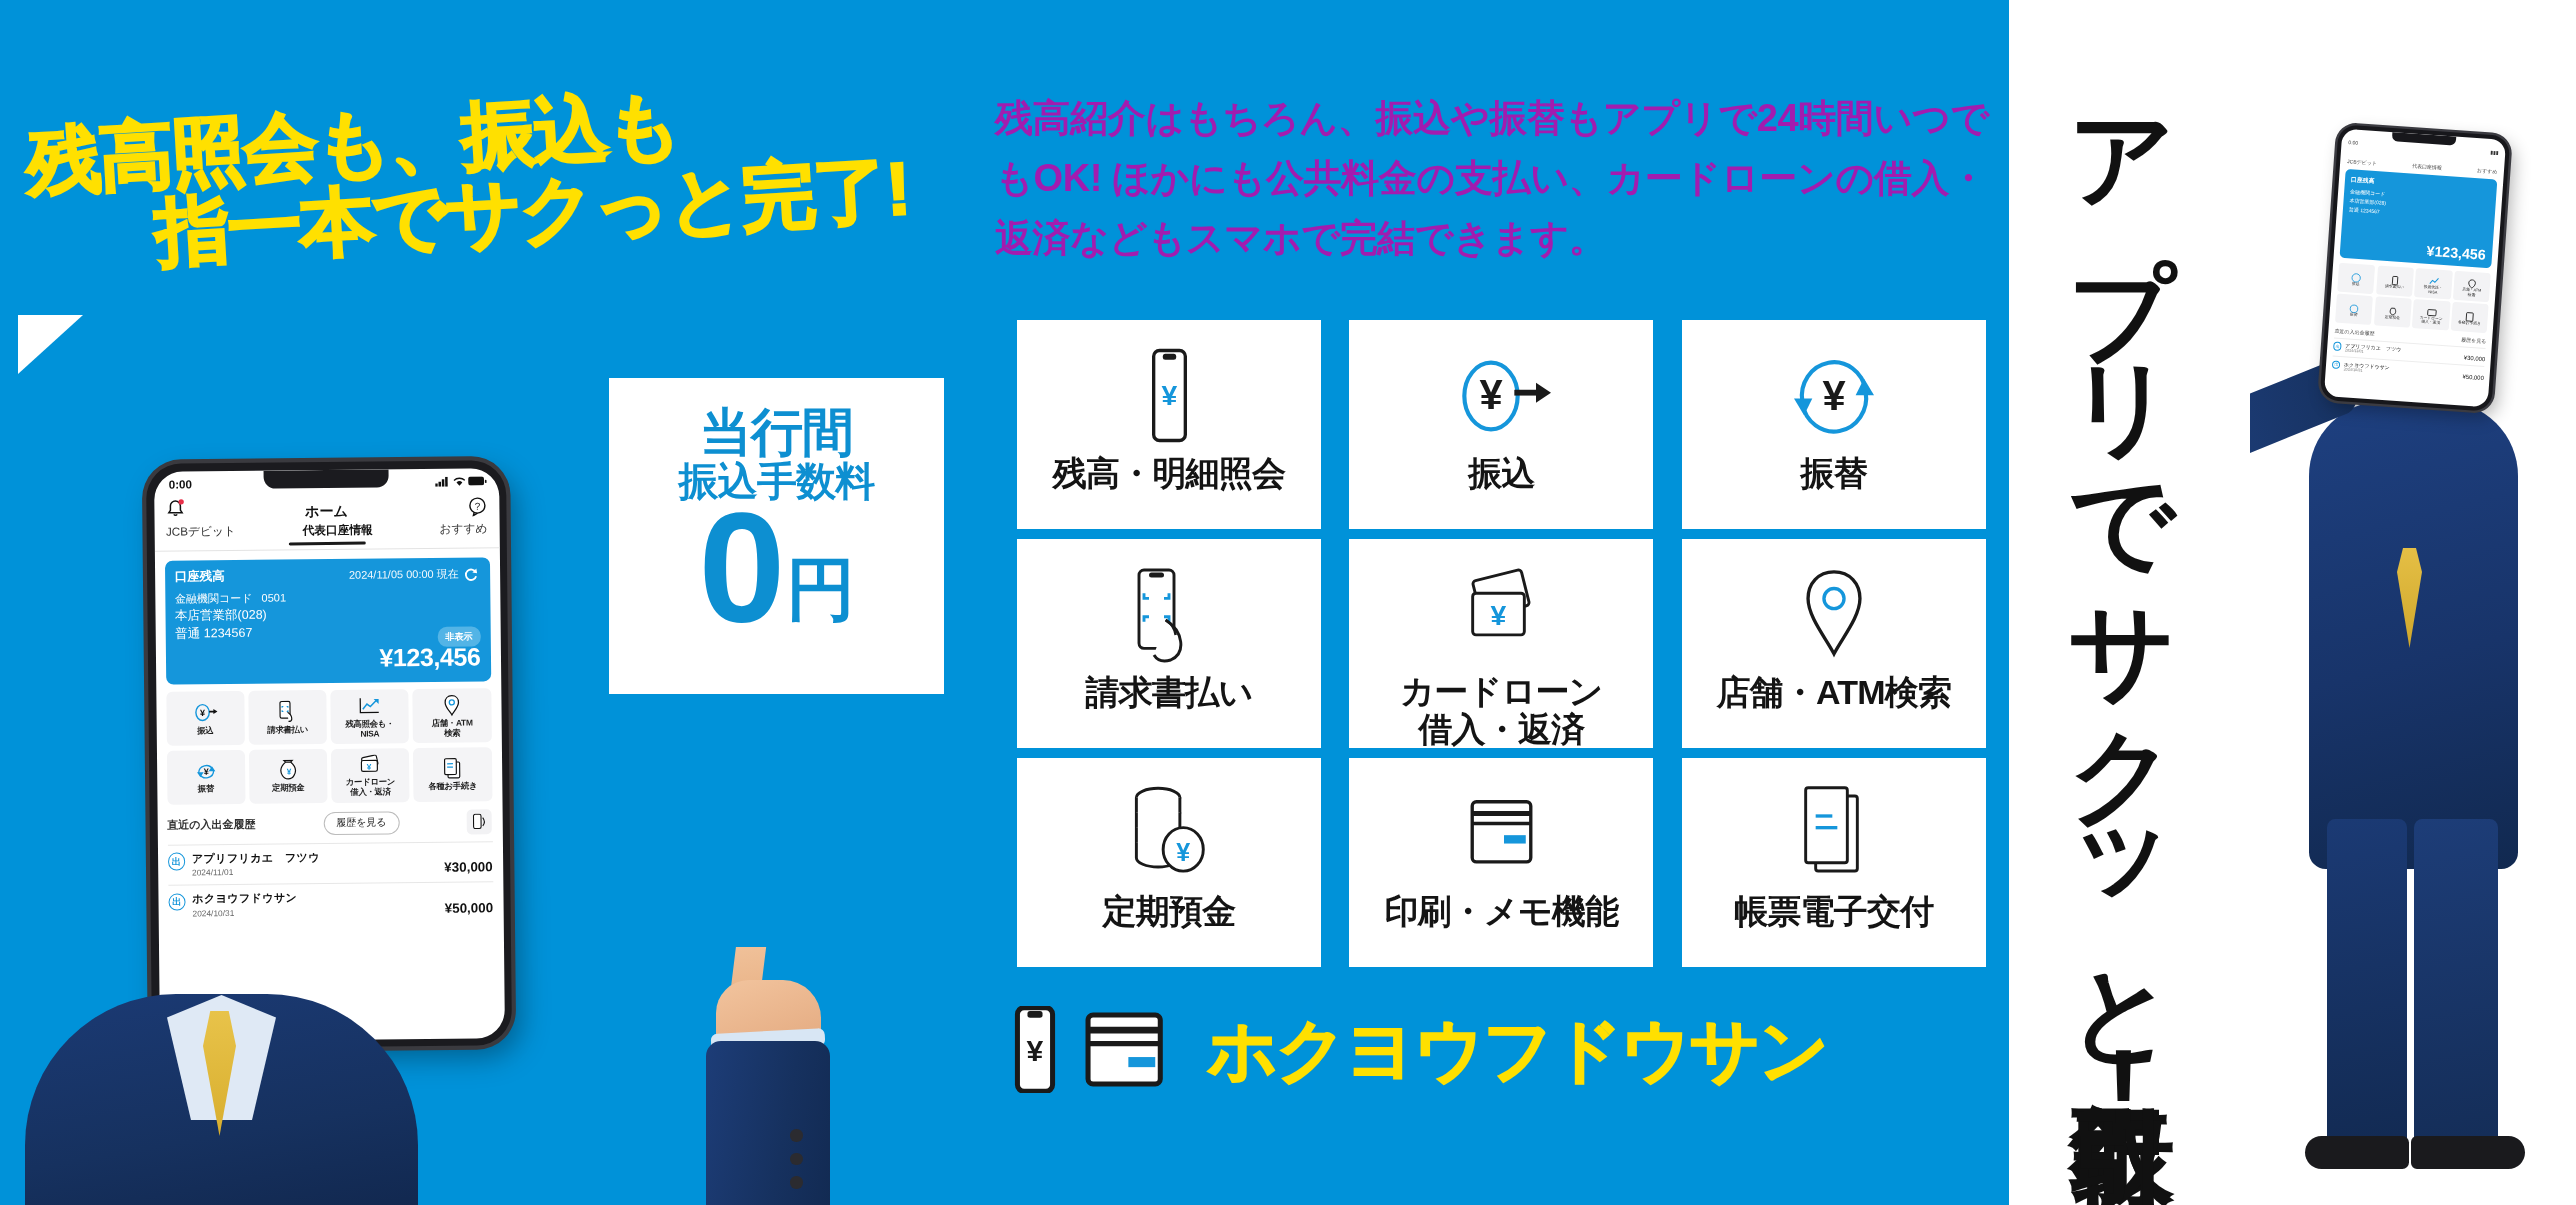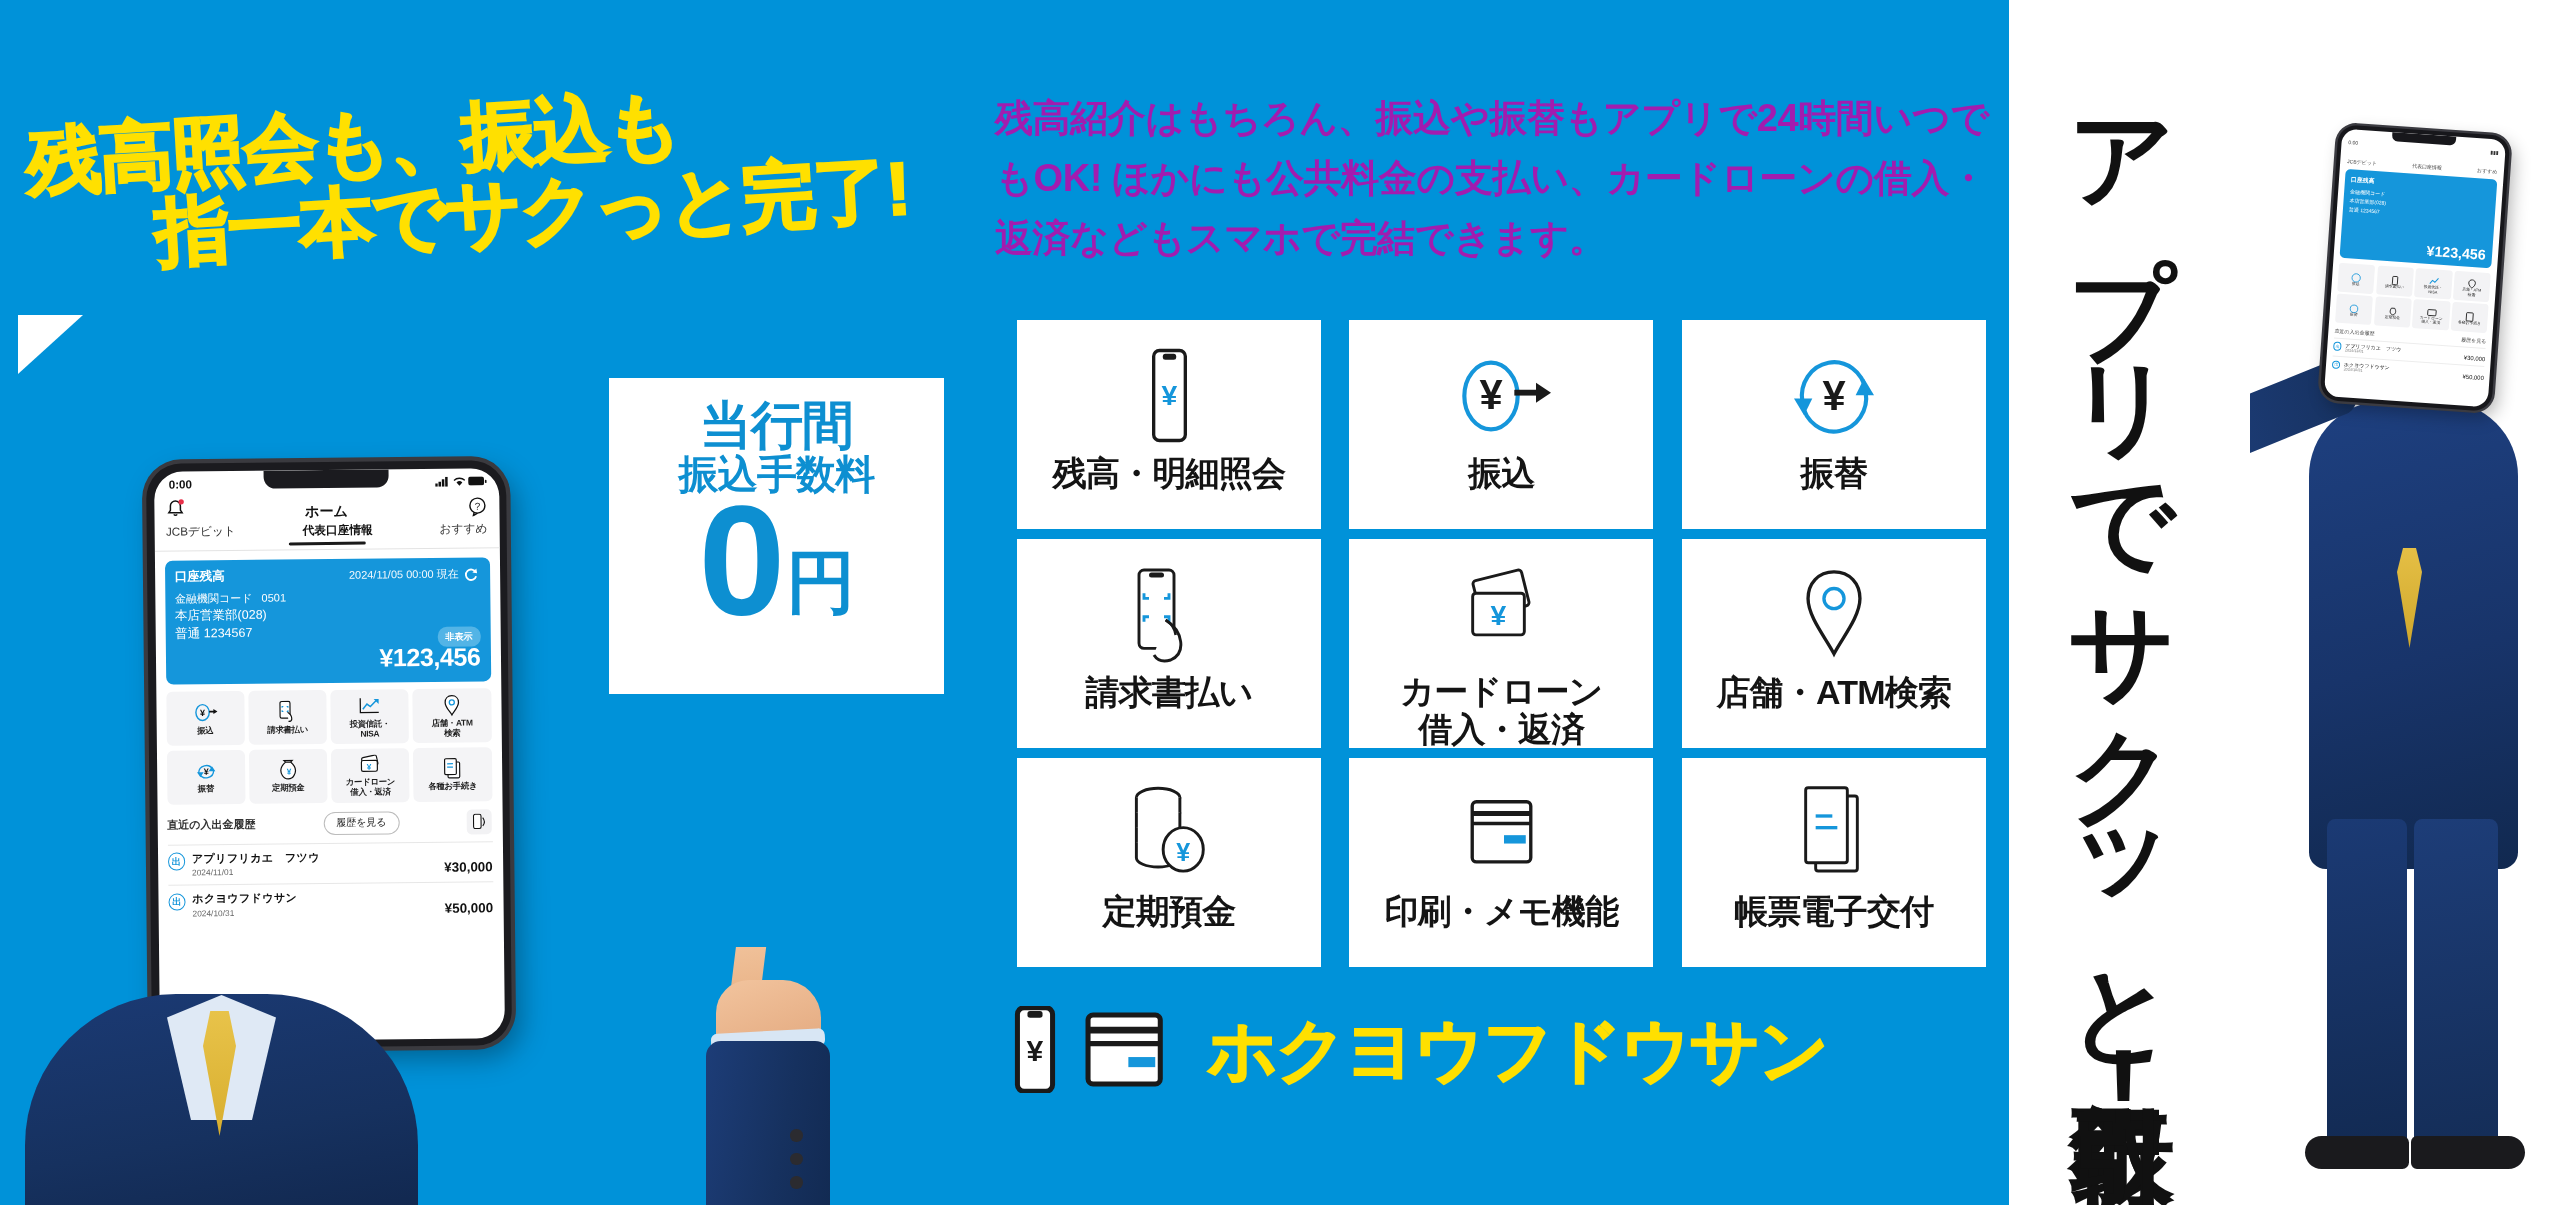--- a/index.html
+++ b/index.html
@@ -225,21 +225,21 @@
   .tx-date { font-size: 8.4px; color: #666; margin-top: 1.7px; }
   .tx-amt { font-size: 13.4px; color: #111; font-weight: 600; align-self: flex-end; }
 
   
   .balloon {
     position: absolute; left: 609px; top: 378px;
     width: 335px; height: 316px;
     background: #ffffff;
   }
   .balloon-inner {
-    padding-top: 20px;
+    padding-top: 27px;
     text-align: center;
     color: #0D8FD1;
     font-weight: 900;
     letter-spacing: -0.8px;
   }
   .bl-l1 { font-size: 52px; line-height: 1.05; }
   .bl-l2 { font-size: 40px; line-height: 1.05; }
   .bl-zero {
     display: flex; align-items: flex-end; justify-content: center;
     margin-top: -5px;
@@ -671,21 +671,21 @@
           <span class="lb">請求書払い</span>
         </div>
         <div class="appcell">
           <span class="ic">
             <svg width="22" height="18.4" viewBox="0 0 26 22">
                 <path d="M2 2 v17 h22" fill="none" stroke="#111" stroke-width="1.5"></path>
                 <polyline points="5,15 10,9 14,12 22,4" fill="none" stroke="#1596DB" stroke-width="1.8"></polyline>
                 <polygon points="18,3 24,3 24,9" fill="#1596DB"></polygon>
               </svg>
           </span>
-          <span class="lb">投資信託・
+          <span class="lb">残高照会も・
 NISA</span>
         </div>
         <div class="appcell">
           <span class="ic">
             <svg width="16.7" height="22" viewBox="0 0 20 26">
                 <path d="M10 1 C5 1 2 4.5 2 9 C2 15 8 20 10 24 C12 20 18 15 18 9 C18 4.5 15 1 10 1 Z" fill="#fff" stroke="#111" stroke-width="1.5"></path>
                 <circle cx="10" cy="9" r="3" fill="none" stroke="#1596DB" stroke-width="1.6"></circle>
               </svg>
           </span>
           <span class="lb">店舗・ATM

